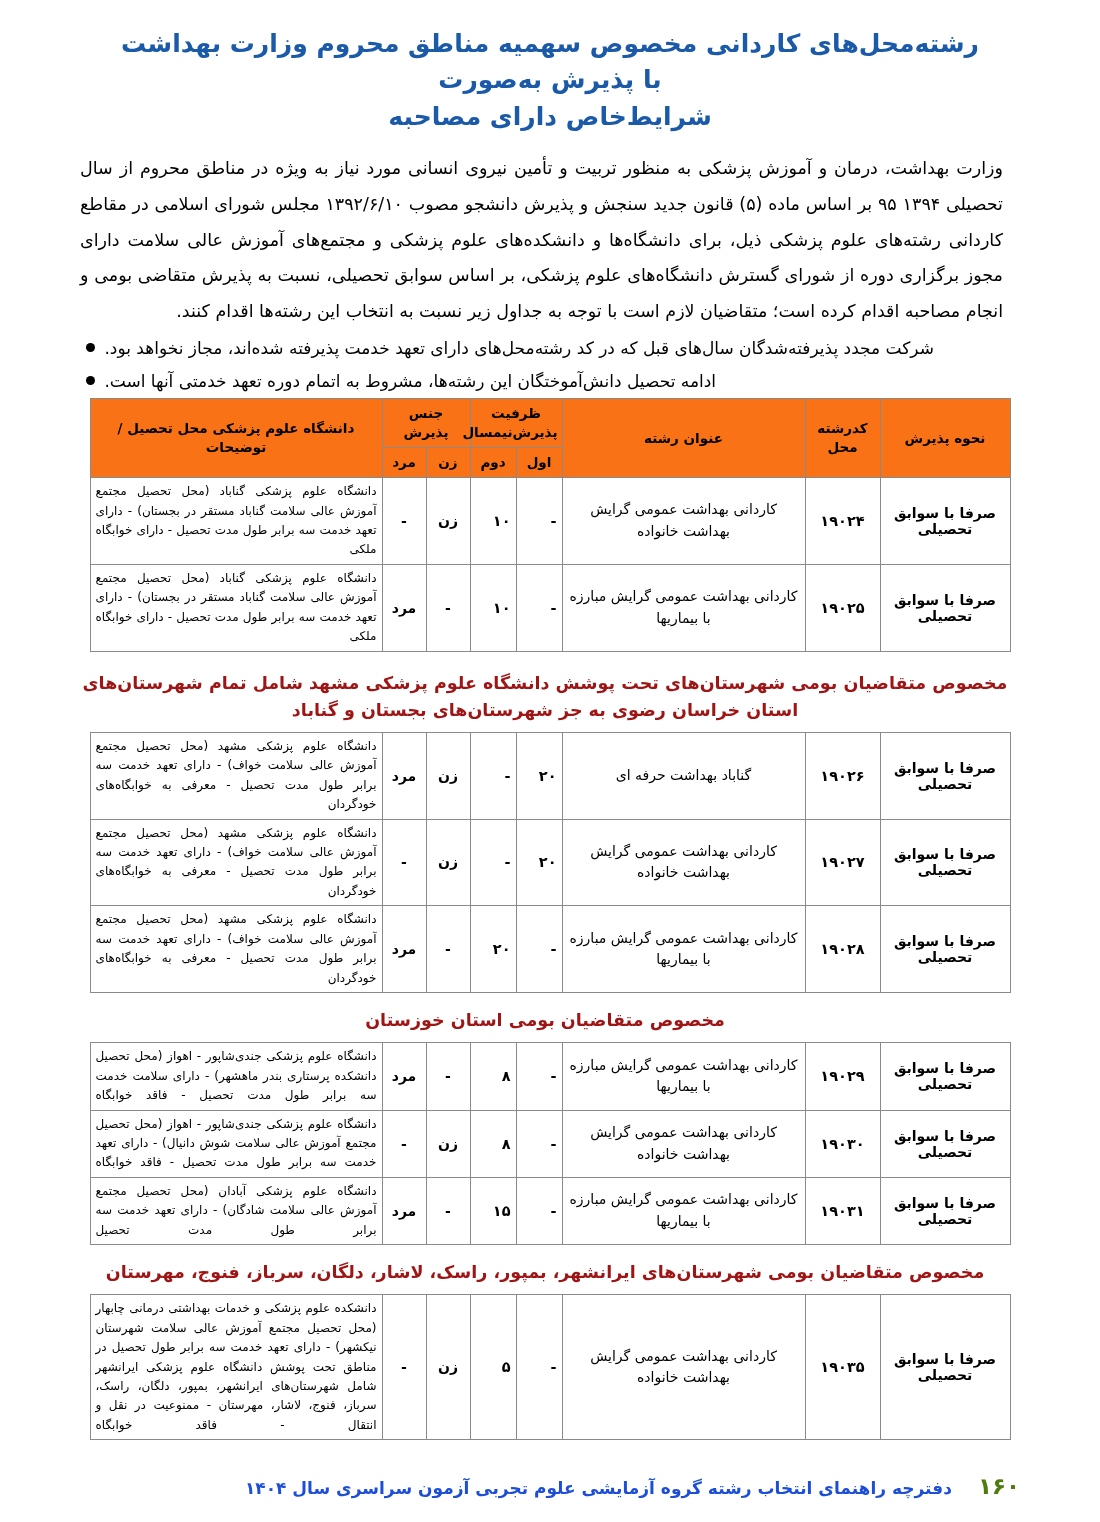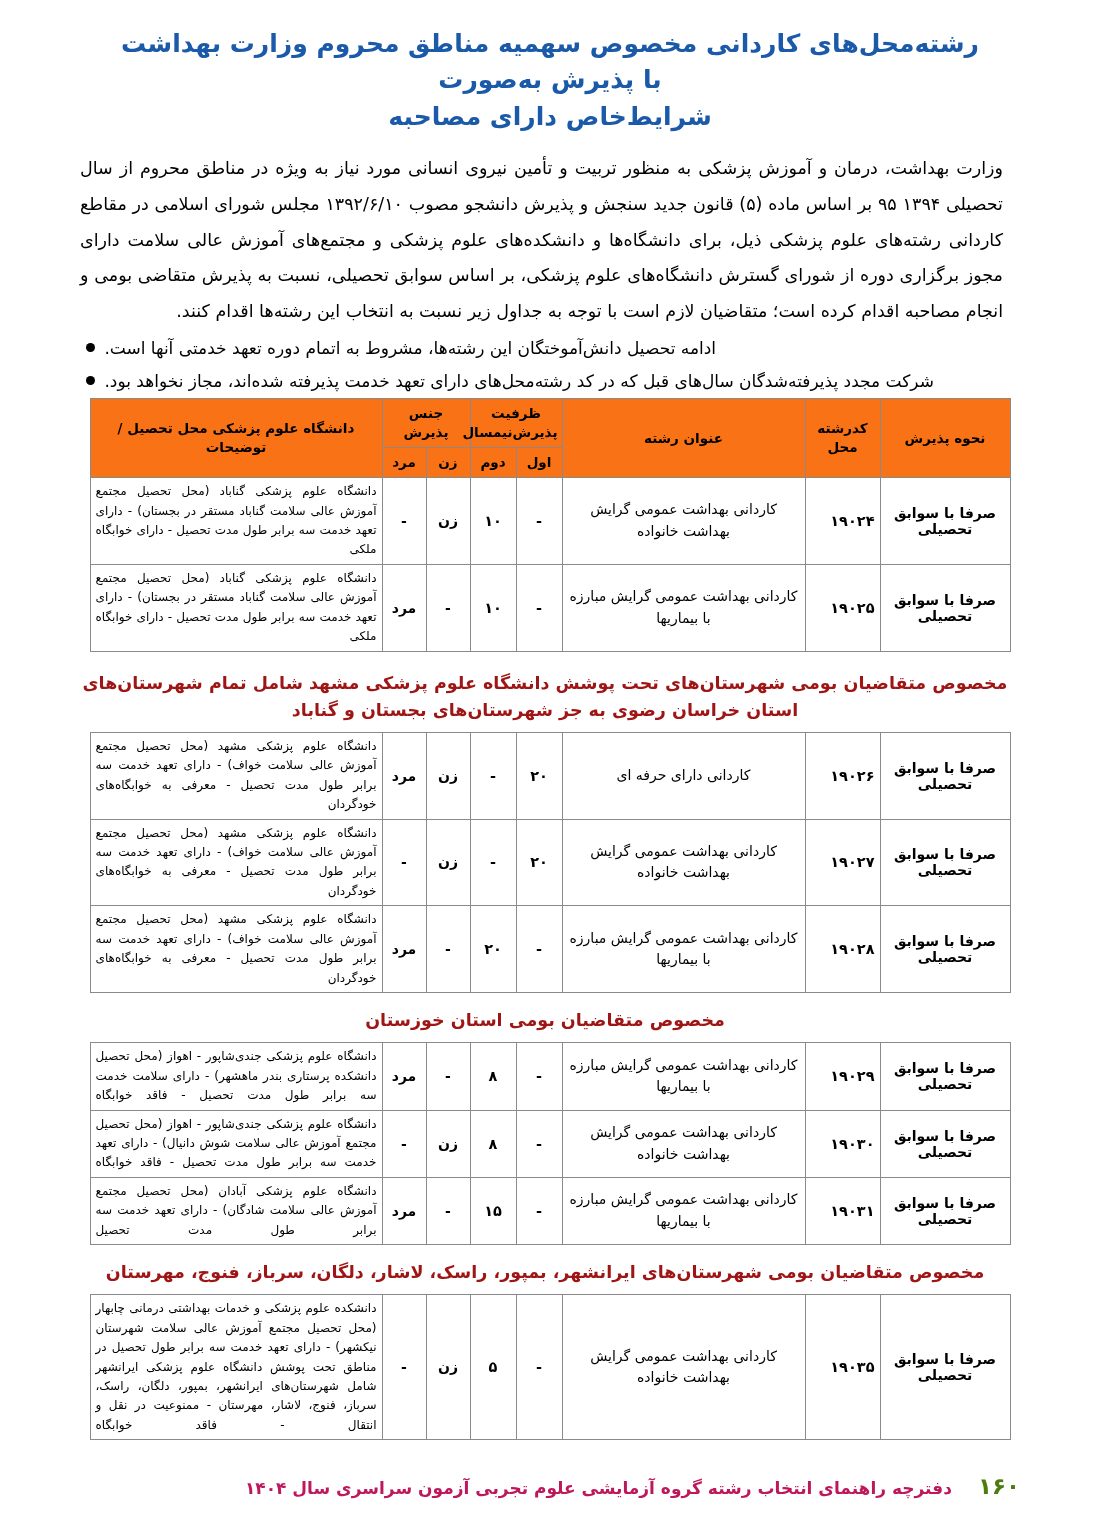--- a/index.html
+++ b/index.html
@@ -101,23 +101,23 @@
     background: #f97316;
     font-weight: bold;
     font-size: 13.5px;
     line-height: 1.4;
     text-align: center;
     padding: 5px 4px;
   }
   table.grid thead th.tall { height: 38px; }
 
   td.c-nahve   { text-align: center; font-weight: bold; font-size: 14px; }
-  td.c-code    { font-weight: bold; font-size: 14.5px; letter-spacing: 0.5px; }
+  td.c-code    { text-align: center; font-weight: bold; font-size: 14.5px; letter-spacing: 0.5px; }
   td.c-title   { text-align: center; font-size: 14px; line-height: 1.55; }
-  td.c-num     { text-align: center; font-size: 14.5px; font-weight: bold; }
+  td.c-num     { text-align: right; font-size: 14.5px; font-weight: bold; }
   td.c-gender  { text-align: center; font-size: 14px; font-weight: bold; }
   td.c-desc    { text-align: justify; text-align-last: justify; font-size: 12px; line-height: 1.62; padding: 6px 7px; }
 
   
   col.w-nahve  { width: 130px; }
   col.w-code   { width: 75px; }
   col.w-title  { width: 243px; }
   col.w-cap    { width: 46px; }
   col.w-gen    { width: 44px; }
   col.w-desc   { width: 292px; }
@@ -136,21 +136,21 @@
   }
   .footer-inner {
     display: flex;
     flex-direction: row-reverse;
     align-items: baseline;
     gap: 26px;
     width: 100%;
     justify-content: flex-end;
   }
   .footer-text {
-    color: #be185d;
+    color: #1d4ed8;
     font-weight: bold;
     font-size: 17px;
     direction: rtl;
   }
   .page-number {
     color: #4d7c0f;
     font-weight: bold;
     font-size: 23px;
     letter-spacing: 1px;
   }
@@ -163,27 +163,27 @@
   <div class="doc-title">
     <div>رشته‌محل‌های کاردانی مخصوص سهمیه مناطق محروم وزارت بهداشت با پذیرش به‌صورت</div>
     <div>شرایط‌خاص دارای مصاحبه</div>
   </div>
 
   <p class="intro intro-last">وزارت بهداشت، درمان و آموزش پزشکی به منظور تربیت و تأمین نیروی انسانی مورد نیاز به ویژه در مناطق محروم از سال تحصیلی ۱۳۹۴ ۹۵ بر اساس ماده (۵) قانون جدید سنجش و پذیرش دانشجو مصوب ۱۳۹۲/۶/۱۰ مجلس شورای اسلامی در مقاطع کاردانی رشته‌های علوم پزشکی ذیل، برای دانشگاه‌ها و دانشکده‌های علوم پزشکی و مجتمع‌های آموزش عالی سلامت دارای مجوز برگزاری دوره از شورای گسترش دانشگاه‌های علوم پزشکی، بر اساس سوابق تحصیلی، نسبت به پذیرش متقاضی بومی و انجام مصاحبه اقدام کرده است؛ متقاضیان لازم است با توجه به جداول زیر نسبت به انتخاب این رشته‌ها اقدام کنند.</p>
 
   <ul class="bullets">
     <li>
       <span class="bullet-line">
-        <span>ادامه تحصیل دانش‌آموختگان این رشته‌ها، مشروط به اتمام دوره تعهد خدمتی آنها است.</span>
+        <span>شرکت مجدد پذیرفته‌شدگان سال‌های قبل که در کد رشته‌محل‌های دارای تعهد خدمت پذیرفته شده‌اند، مجاز نخواهد بود.</span>
         <span class="bullet-dot"></span>
       </span>
     </li>
     <li>
       <span class="bullet-line">
-        <span>شرکت مجدد پذیرفته‌شدگان سال‌های قبل که در کد رشته‌محل‌های دارای تعهد خدمت پذیرفته شده‌اند، مجاز نخواهد بود.</span>
+        <span>ادامه تحصیل دانش‌آموختگان این رشته‌ها، مشروط به اتمام دوره تعهد خدمتی آنها است.</span>
         <span class="bullet-dot"></span>
       </span>
     </li>
   </ul>
 
 
   <table class="grid">
     <colgroup>
       <col class="w-nahve">
         <col class="w-code">
@@ -250,21 +250,21 @@
       <col class="w-cap">
         <col class="w-cap">
         <col class="w-gen">
         <col class="w-gen">
         <col class="w-desc">
     </colgroup>
     <tbody>
       <tr>
         <td class="c-nahve">صرفا با سوابق تحصیلی</td>
         <td class="c-code">۱۹۰۲۶</td>
-        <td class="c-title">کاردانی دارای حرفه ای</td>
+        <td class="c-title">گناباد بهداشت حرفه ای</td>
         <td class="c-num">۲۰</td>
         <td class="c-num">-</td>
         <td class="c-gender">زن</td>
         <td class="c-gender">مرد</td>
         <td class="c-desc">دانشگاه علوم پزشکی مشهد (محل تحصیل مجتمع آموزش عالی سلامت خواف) - دارای تعهد خدمت سه برابر طول مدت تحصیل - معرفی به خوابگاه‌های خودگردان</td>
       </tr>
       <tr>
         <td class="c-nahve">صرفا با سوابق تحصیلی</td>
         <td class="c-code">۱۹۰۲۷</td>
         <td class="c-title">کاردانی بهداشت عمومی گرایش بهداشت خانواده</td>

